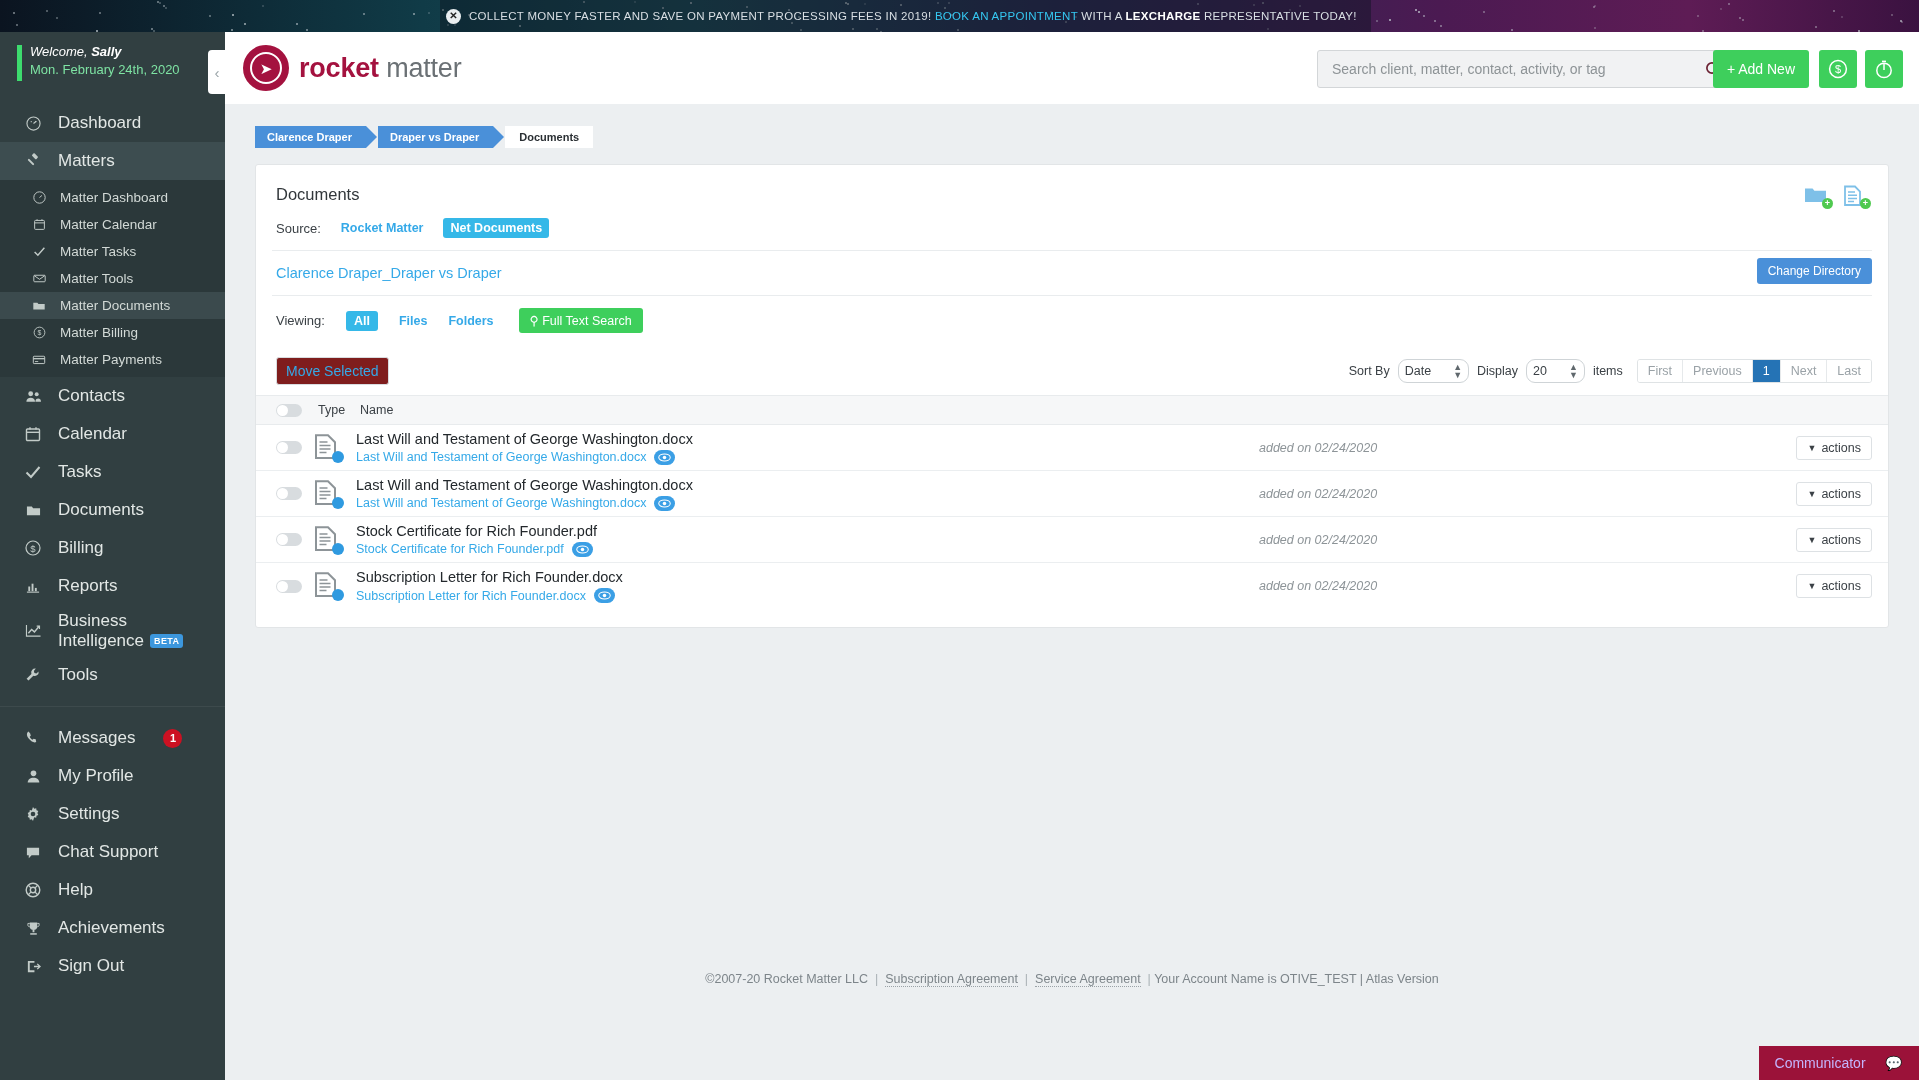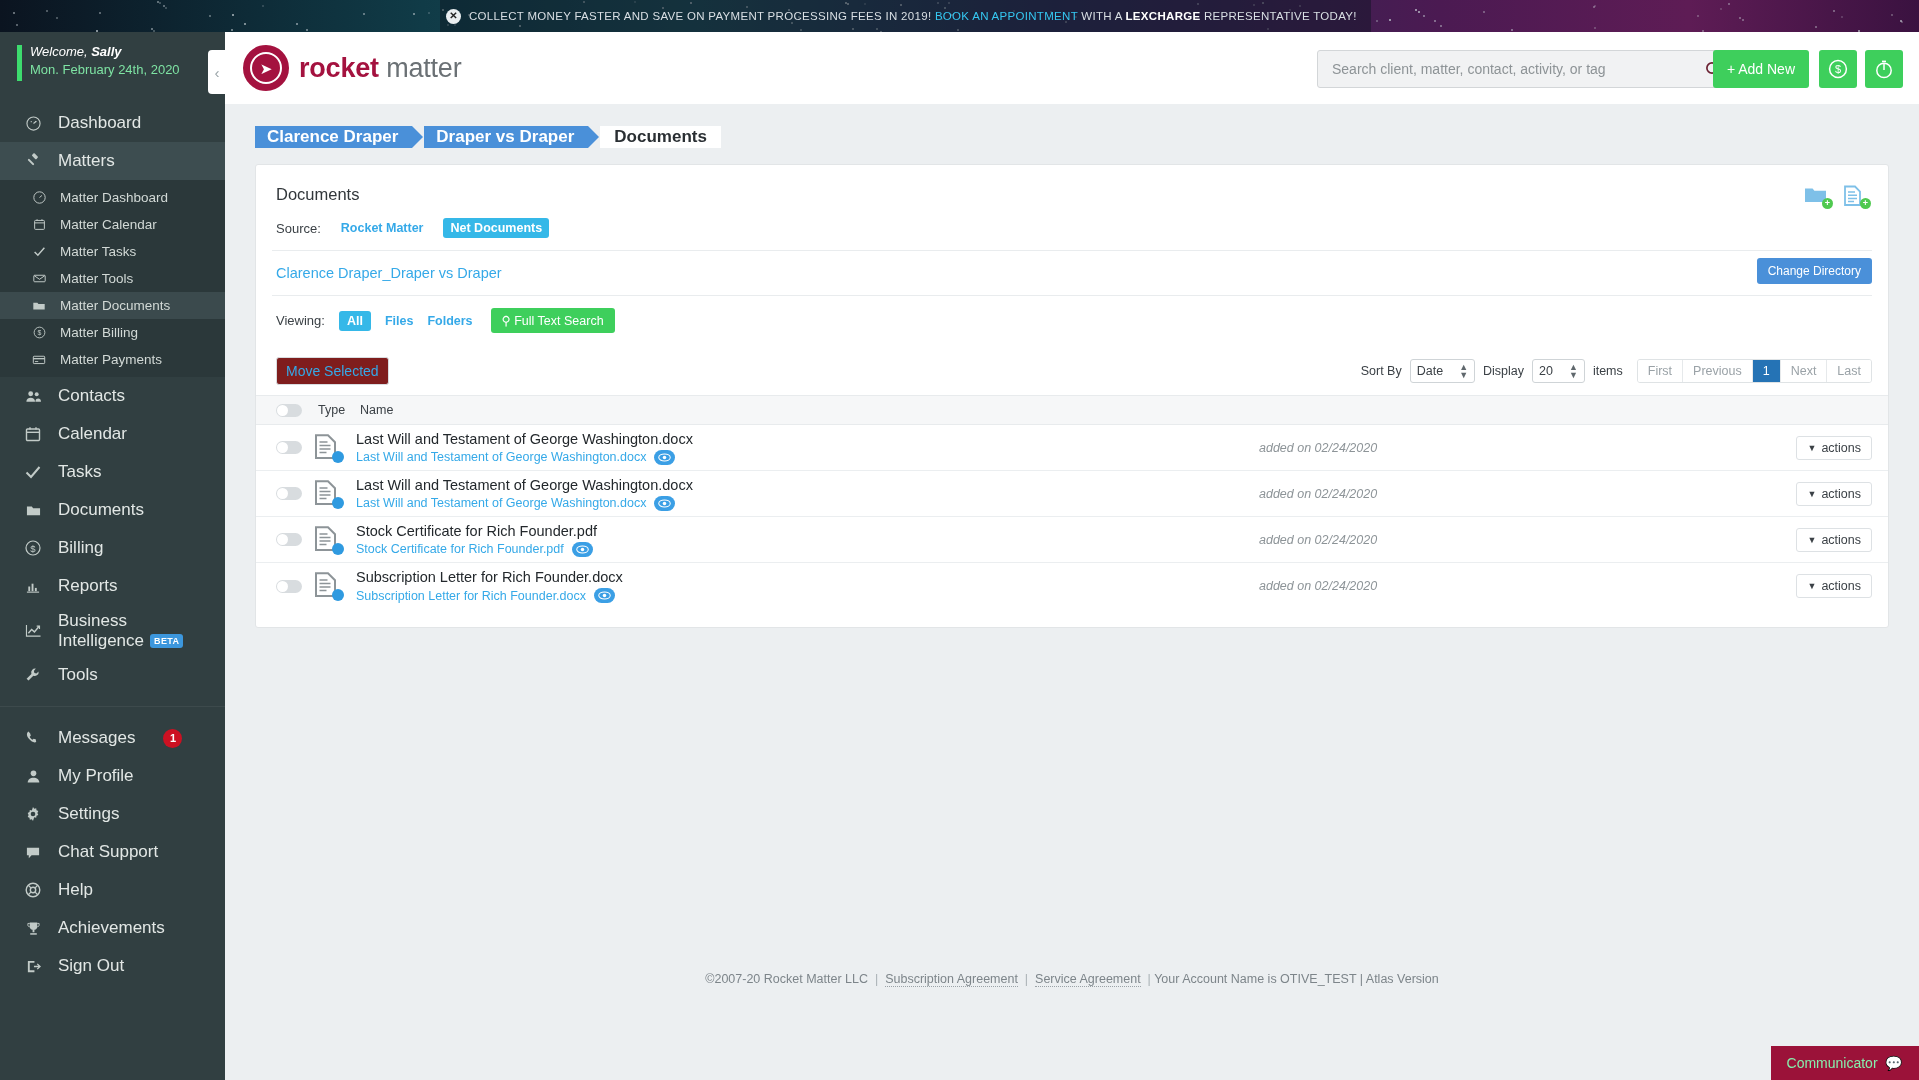--- a/index.html
+++ b/index.html
@@ -147,21 +147,21 @@
     display: flex; align-items: center; justify-content: center;
     cursor: pointer;
   }
   .sq-money { right: 62px; }
   .sq-timer { right: 16px; }
 
   
   .crumbs { margin: 22px 0 0 30px; display: flex; align-items: center; height: 22px; }
   .crumb {
     position: relative; height: 22px; line-height: 22px;
-    font-size: 17px; font-weight: bold; padding: 0 14px 0 12px;
+    font-size: 11px; font-weight: bold; padding: 0 14px 0 12px;
     color: #ffffff; background: #4a90d9; margin-right: 12px; cursor: pointer;
   }
   .crumb::after {
     content: ""; position: absolute; right: -11px; top: 0;
     border-top: 11px solid transparent; border-bottom: 11px solid transparent;
     border-left: 11px solid #4a90d9;
   }
   .crumb.last {
     background: #ffffff; color: #2a2f33; padding: 0 14px; margin-right: 0;
   }
@@ -188,40 +188,40 @@
   .src-opt.sel { background: #35b8e8; color: #fff; border-radius: 3px; padding: 3px 7px; }
   .hr { height: 1px; background: #e9ecee; margin: 0 16px; }
   .dir-row { padding: 13px 0 13px 20px; position: relative; }
   .dir-link { color: #35a9e8; font-size: 14.5px; cursor: pointer; }
   .btn-changedir {
     position: absolute; right: 16px; top: 7px;
     background: #4a90d9; color: #fff; border: 0; border-radius: 3px;
     font-size: 12px; padding: 6px 11px; cursor: pointer;
     font-family: "Liberation Sans", sans-serif;
   }
-  .view-row { display: flex; align-items: center; gap: 14px; padding: 12px 5px 12px 20px; font-size: 13px; }
+  .view-row { display: flex; align-items: center; gap: 21px; padding: 12px 5px 12px 20px; font-size: 13px; }
   .view-label { color: #3b4146; }
   .view-opt { color: #35a9e8; font-weight: bold; font-size: 12.5px; cursor: pointer; }
   .view-opt.sel { background: #35b8e8; color: #fff; border-radius: 3px; padding: 3px 8px; }
   .btn-fts {
     background: #3ecf5c; color: #fff; border: 0; border-radius: 3px;
     font-size: 12.5px; padding: 5px 11px; cursor: pointer; margin-left: 4px;
     font-family: "Liberation Sans", sans-serif;
   }
 
   .tools-row { display: flex; align-items: center; padding: 12px 16px 10px 20px; }
   .btn-move {
     background: #7f1d1d; border: 1px solid #d8dcdf; border-radius: 3px;
     color: #35a9e8; font-size: 14px; padding: 5px 9px; cursor: pointer;
     font-family: "Liberation Sans", sans-serif;
   }
   .pager { margin-left: auto; display: flex; align-items: center; gap: 8px; font-size: 12.5px; color: #3b4146; }
   .select-ish {
-    border: 1px solid #cfd4d7; border-radius: 3px; background: #fff;
-    padding: 3px 6px; font-size: 12.5px; color: #3b4146; display:flex; align-items:center; gap:16px; cursor: pointer;
+    border: 1px solid #cfd4d7; border-radius: 9px; background: #fff;
+    padding: 3px 6px; font-size: 12.5px; color: #3b4146; display:flex; align-items:center; gap:22px; cursor: pointer;
   }
   .spin { font-size: 9px; color: #60686d; line-height: .9; }
   .pagebtns { display: flex; border: 1px solid #dfe3e5; border-radius: 3px; overflow: hidden; margin-left: 6px; }
   .pagebtns span {
     padding: 4px 10px; font-size: 12.5px; color: #9aa2a7; cursor: pointer;
     border-right: 1px solid #e6e9eb; background: #fff;
   }
   .pagebtns span:last-child { border-right: 0; }
   .pagebtns span.cur { background: #2573b5; color: #fff; }
 
@@ -276,23 +276,23 @@
   
   .footer {
     position: absolute; top: 940px; left: 0; width: 1694px;
     text-align: center; font-size: 12.5px; color: #7d858a;
   }
   .footer a { color: #7d858a; text-decoration: none; border-bottom: 1px dotted #9aa2a7; cursor: pointer; }
   .footer .sep { color: #aab1b5; }
 
   .communicator {
     position: absolute; right: 0; bottom: 0;
-    background: #9b1239; color: #86efac;
+    background: #9b1239; color: #c4b5fd;
     font-size: 14px; padding: 9px 16px;
-    display: flex; align-items: center; gap: 8px; cursor: pointer;
+    display: flex; align-items: center; gap: 20px; cursor: pointer;
   }
 </style>
 </head>
 <body>
 
 <div class="promo-bar">
   <div class="promo-stars" id="starfield">
       <i style="left:941px;top:18px;opacity:0.32"></i>
       <i style="left:468px;top:14px;opacity:0.55"></i>
       <i style="left:151px;top:28px;opacity:0.60"></i>

